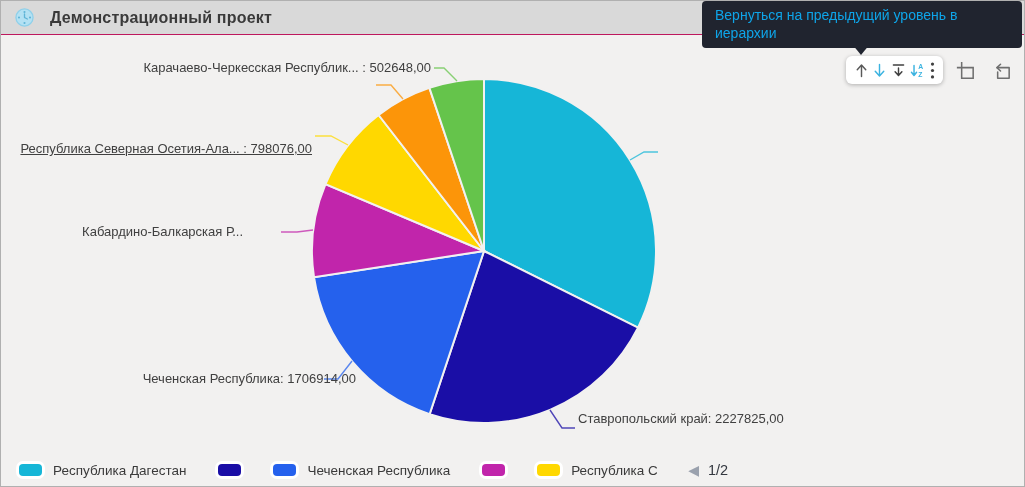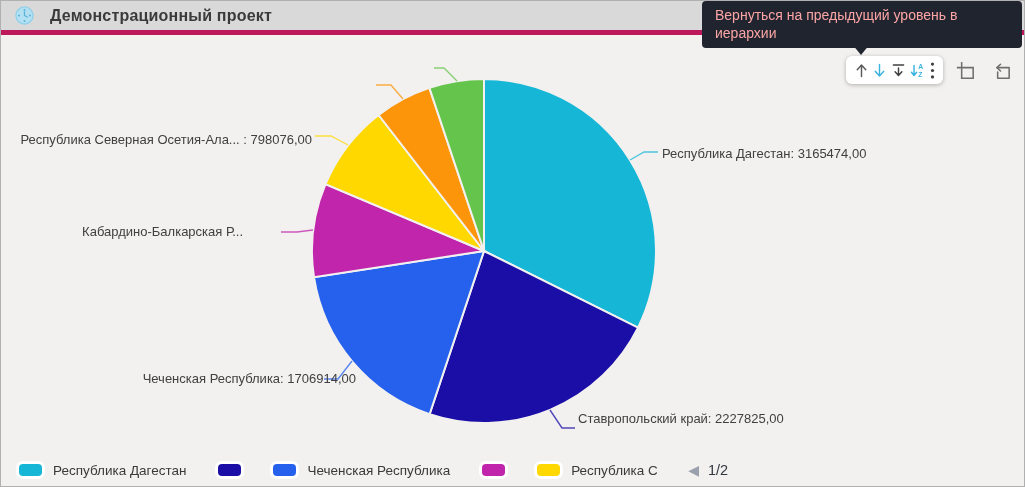--- a/index.html
+++ b/index.html
@@ -5,34 +5,34 @@
   * { margin:0; padding:0; box-sizing:border-box; }
   html,body { width:1025px; height:487px; }
   body { font-family:"Liberation Sans", sans-serif; }
   .app {
     position:relative; width:1025px; height:487px;
     background:#f2f1f0; border:1px solid #b0b0b0; overflow:hidden;
   }
   
   .header {
     position:absolute; left:0; top:0; right:0; height:34px;
-    background:#d9d9d9; border-bottom:5px solid #be185d;
+    background:#d9d9d9; border-bottom:1px solid #be185d;
     display:flex; align-items:center; padding-left:14px; gap:16px;
   }
   .header-title { font-size:16px; font-weight:600; color:#3a3a3a; letter-spacing:.2px; }
   
   .chart-area { position:absolute; left:0; top:34px; width:1025px; height:421px; }
   .chart-svg { position:absolute; left:0; top:0; }
   .pie-label {
     position:absolute; font-size:13px; color:#404040; white-space:nowrap; line-height:16px;
   }
   
   .tooltip {
     position:absolute; left:701px; top:0; width:320px; min-height:45px;
-    background:#20242f; color:#fca5a5; border-radius:4px;
+    background:#20242f; color:#0ea5e9; border-radius:4px;
     padding:5px 13px 6px 13px; font-size:14px; line-height:18px; z-index:30;
   }
   .tooltip-tail {
     position:absolute; left:851px; top:43px; width:0; height:0; z-index:30;
     border-left:9px solid transparent; border-right:9px solid transparent;
     border-top:11px solid #20242f;
   }
   
   .drill-bar {
     position:absolute; left:845px; top:55px; width:97px; height:28px;
@@ -92,25 +92,25 @@
       <g fill="none" stroke-width="1.4" stroke-opacity="0.75">
         <polyline points="629,125 643,117 657,117" stroke="#16b6d7"></polyline>
         <polyline points="549,375 561,393 574,393" stroke="#1a0ea6"></polyline>
         <polyline points="351,326 337,344 323,344" stroke="#2561ed"></polyline>
         <polyline points="312,195 296,197 280,197" stroke="#c125ab"></polyline>
         <polyline points="347,110 330,101 314,101" stroke="#ffd800"></polyline>
         <polyline points="402,64 390,50 375,50" stroke="#fc9509"></polyline>
         <polyline points="456,46 443,33 433,33" stroke="#65c44b"></polyline>
       </g>
     </svg>
-    <div class="pie-label" style="left:661px; top:111px;">Республика Дагестан: 3165474,00</div>
     <div class="pie-label" style="left:577px; top:370px;margin-top:6px;">Ставропольский край: 2227825,00</div>
     <div class="pie-label" style="right:670px; top:336px;">Чеченская Республика: 1706914,00</div>
     <div class="pie-label" style="right:783px; top:189px;">Кабардино-Балкарская Р...</div>
-    <div class="pie-label" style="right:714px; top:97px;">Республика Северная Осетия-Ала... : 798076,00</div>
+    <div class="pie-label" style="right:714px; top:106px;text-decoration:underline;">Республика Северная Осетия-Ала... : 798076,00</div>
+    <div class="pie-label" style="right:595px; top:25px;">Карачаево-Черкесская Республик... : 502648,00</div>
   </div>
 
   <div class="drill-bar">
     <span class="icon-btn">
       <svg width="17" height="17" viewBox="0 0 20 20" fill="none" stroke="#595959" stroke-width="1.7" stroke-linecap="round" stroke-linejoin="round">
         <path d="M10 17 V4 M5 9 L10 3.6 L15 9"></path>
       </svg>
     </span>
     <span class="icon-btn">
       <svg width="17" height="17" viewBox="0 0 20 20" fill="none" stroke="#3bb3e0" stroke-width="1.7" stroke-linecap="round" stroke-linejoin="round">

